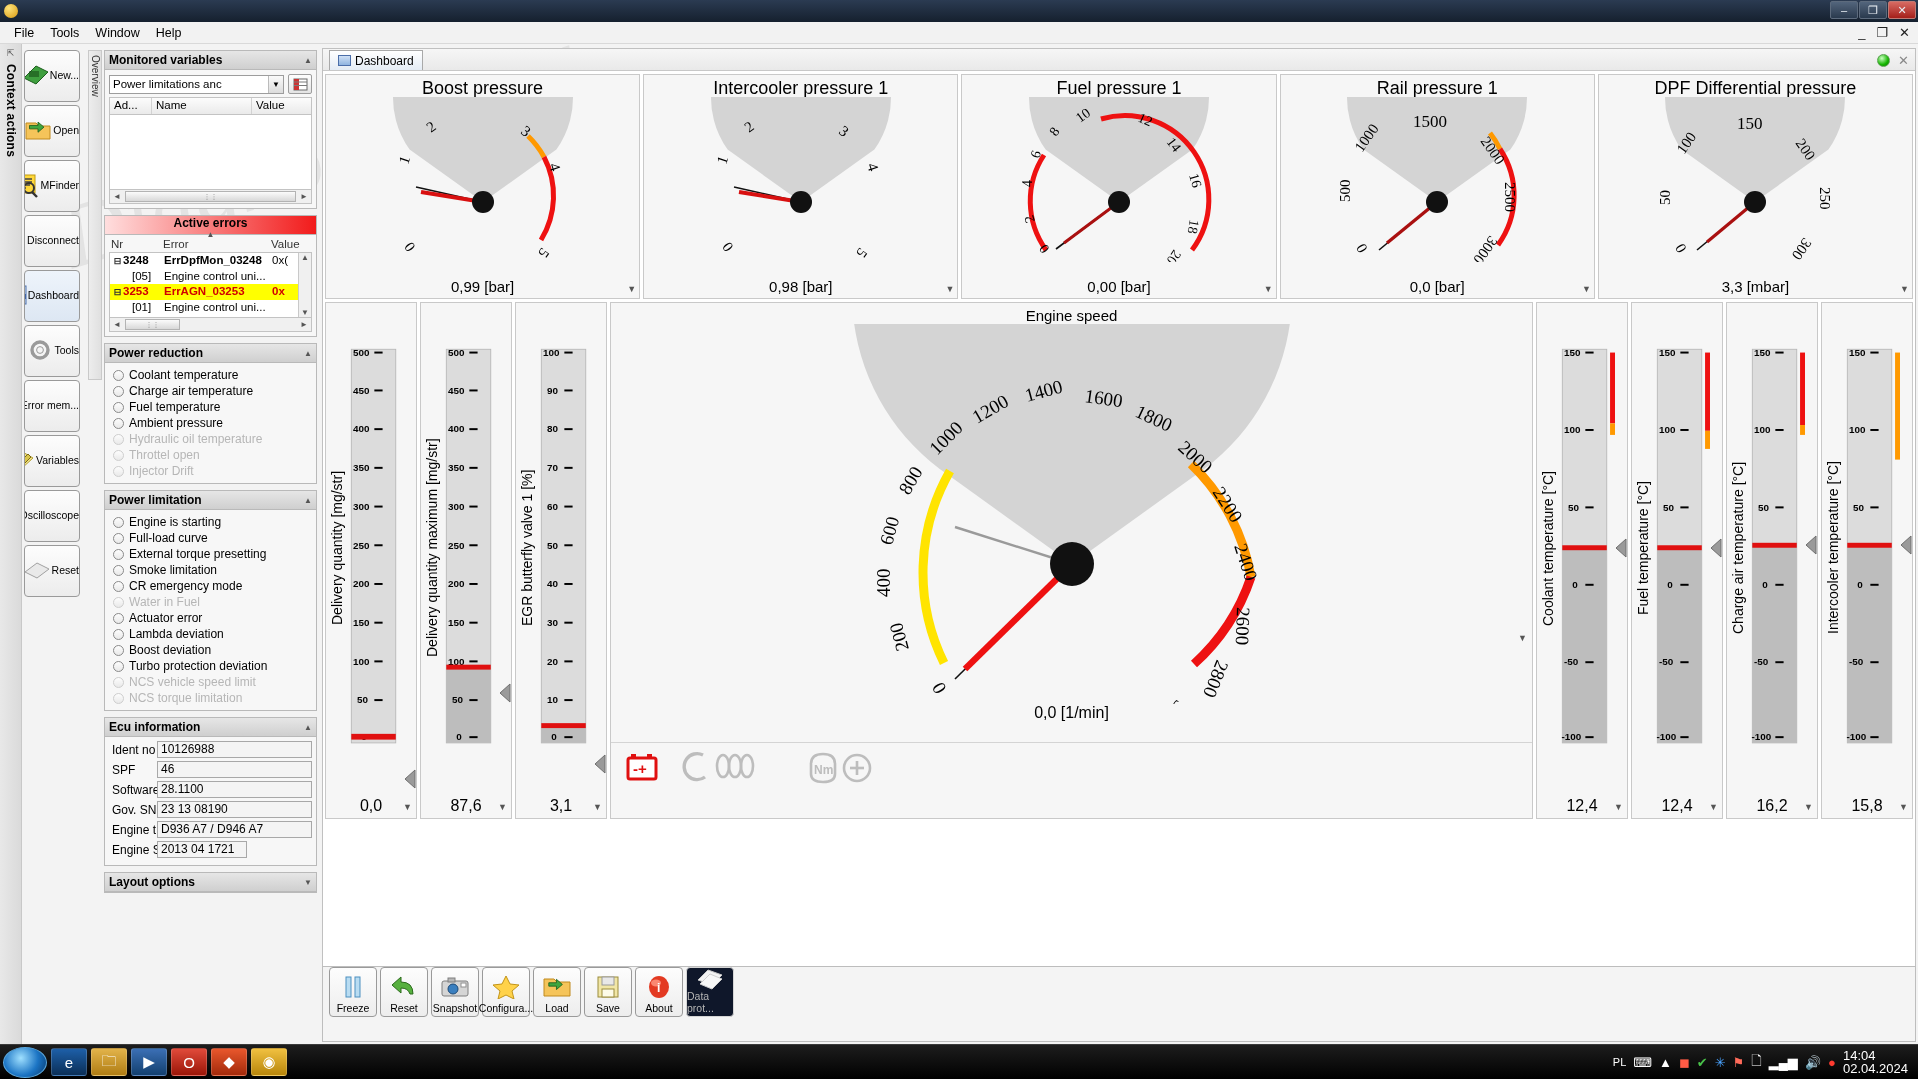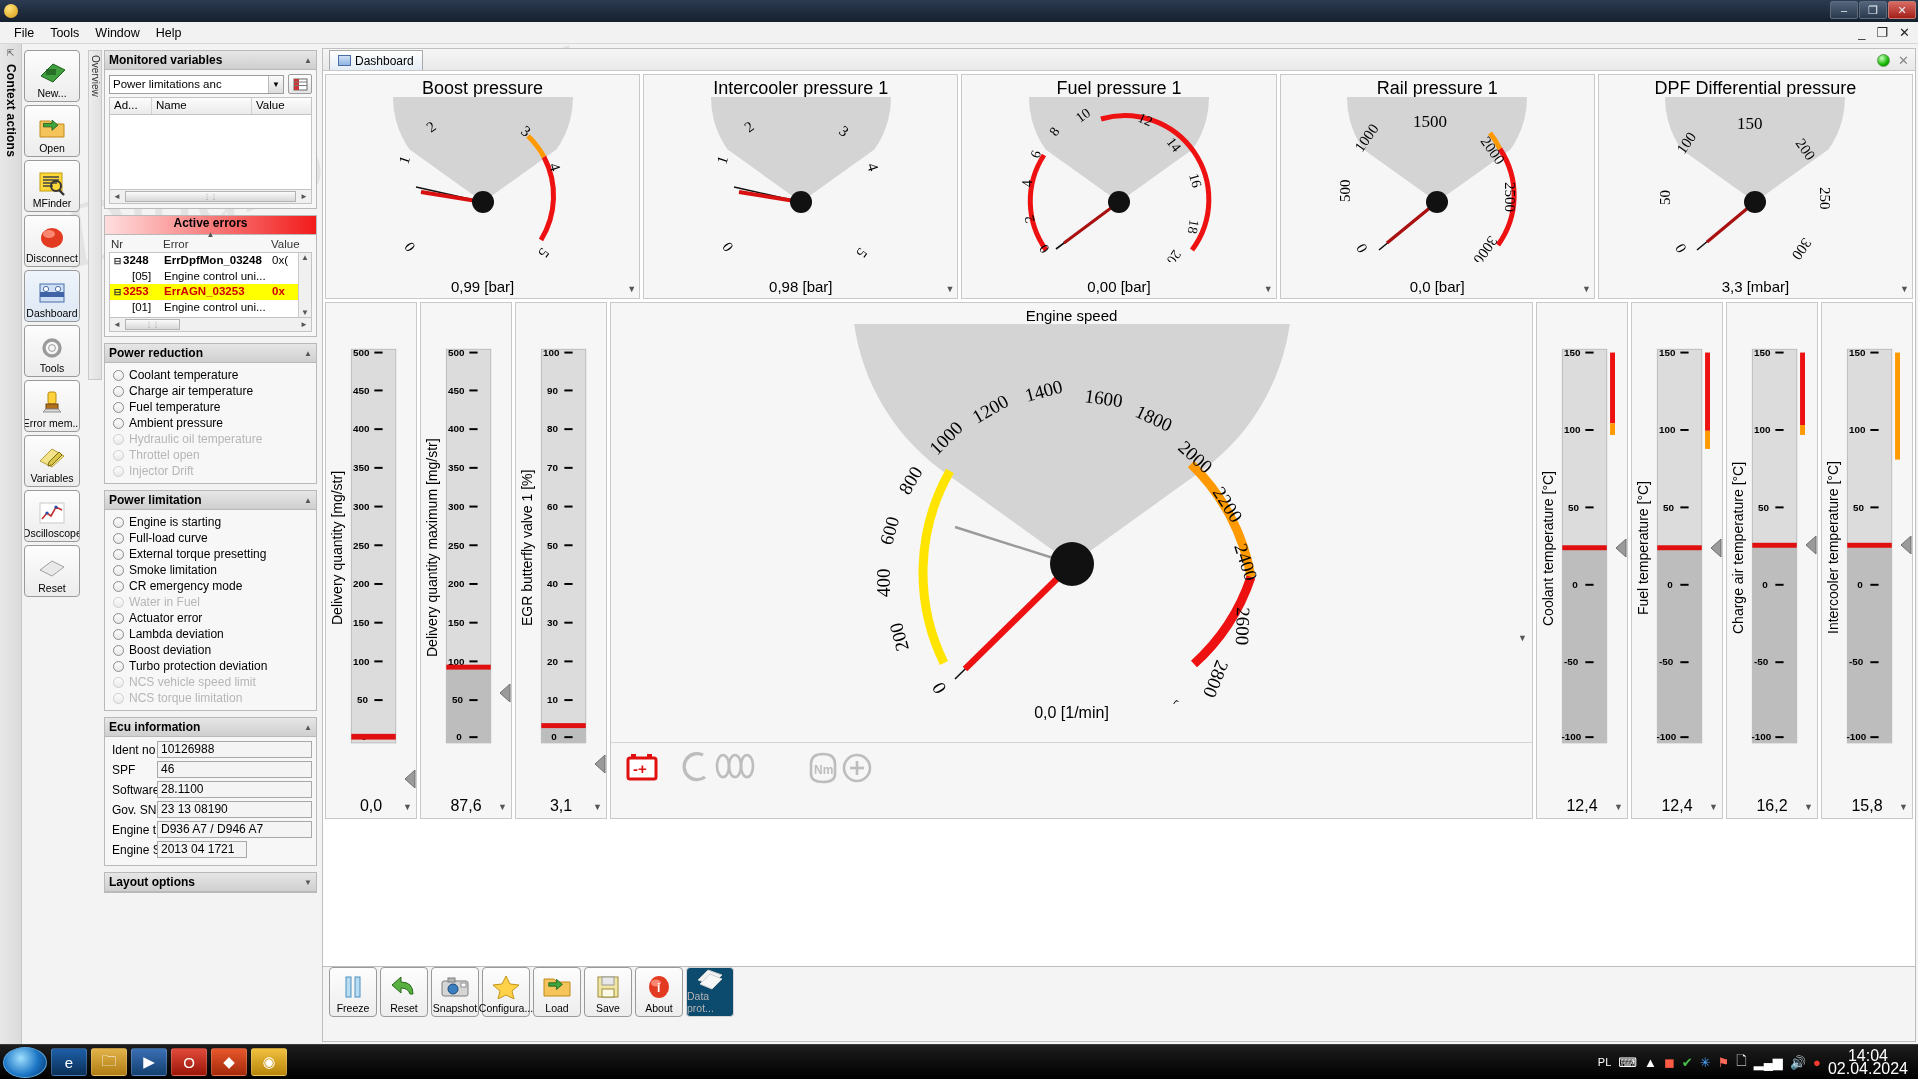--- a/index.html
+++ b/index.html
@@ -56,21 +56,21 @@
     writing-mode:vertical-rl; font-weight:bold; font-size:12px;
     margin-top:6px; margin-left:4px; letter-spacing:.2px;
   }
 
   
   #toolbox { position:absolute; left:24px; top:6px; width:62px; }
   .tool-btn {
     width:56px; height:52px; margin-bottom:3px;
     border:1px solid #9a9a9a; border-radius:4px;
     background:linear-gradient(#fdfdfd,#ececec);
-    display:flex; flex-direction:column; align-items:center; justify-content:flex-end;
+    display:flex; align-items:center; justify-content:flex-end;
     font-size:10.5px; padding-bottom:2px; overflow:hidden;
   }
   .tool-btn .ti { height:30px; display:flex; align-items:center; justify-content:center; }
   .tool-btn .tl { line-height:11px; white-space:nowrap; }
 
   
   #overview-strip {
     position:absolute; left:88px; top:6px; width:14px; height:330px;
     background:linear-gradient(90deg,#ededed,#e0e0e0); border:1px solid #c9c9c9;
   }
@@ -224,41 +224,41 @@
   }
   #pluginbar .ph { display:flex; align-items:center; gap:5px; padding:2px 4px; font-weight:bold; font-size:12px;}
   #pluginbar .pbtns { display:flex; gap:3px; padding-left:6px; }
   .pbtn {
     width:48px;height:50px;border:1px solid #9a9a9a;border-radius:4px;
     background:linear-gradient(#fdfdfd,#ededed);
     display:flex;flex-direction:column;align-items:center;justify-content:flex-end;
     font-size:10.5px; padding-bottom:2px;
   }
   .pbtn .pi { height:30px; display:flex;align-items:center;justify-content:center;}
-  .pbtn.dim { color:#b5b5b5; background:#0c4a6e; border-color:#d5d5d5;}
+  .pbtn.dim { color:#b5b5b5; background:#0f172a; border-color:#d5d5d5;}
 
   
   #taskbar {
     position:absolute; left:0; right:0; bottom:0; height:35px;
     background:linear-gradient(#1d1d1d,#000); display:flex; align-items:center;
     border-top:1px solid #3a3a3a;
   }
   #taskbar .start {
     width:44px;height:31px;margin-left:3px;border-radius:50%;
     background:radial-gradient(circle at 40% 35%,#9fe0ff,#1b74c4 55%,#07386b);
     border:1px solid #5aa7dd;
   }
   #taskbar .tbicon {
     width:36px;height:28px;margin-left:4px;border-radius:3px;
     border:1px solid rgba(255,255,255,.18);
     display:flex;align-items:center;justify-content:center;font-size:15px;color:#fff;
   }
   #tray { margin-left:auto; display:flex; align-items:center; gap:7px; padding-right:10px; color:#fff; font-size:11px;}
   #tray .ti { font-size:13px; }
-  #clock { text-align:center; line-height:13px; font-size:16px; }
+  #clock { line-height:13px; font-size:13px; }
 
   
   .wm {
     position:absolute; color:rgba(140,140,140,.16); font-size:90px;
     font-family:"Liberation Serif", serif; font-style:italic;
     transform:rotate(-18deg); pointer-events:none; white-space:nowrap; user-select:none;
   }
 </style>
 </head>
 <body>

